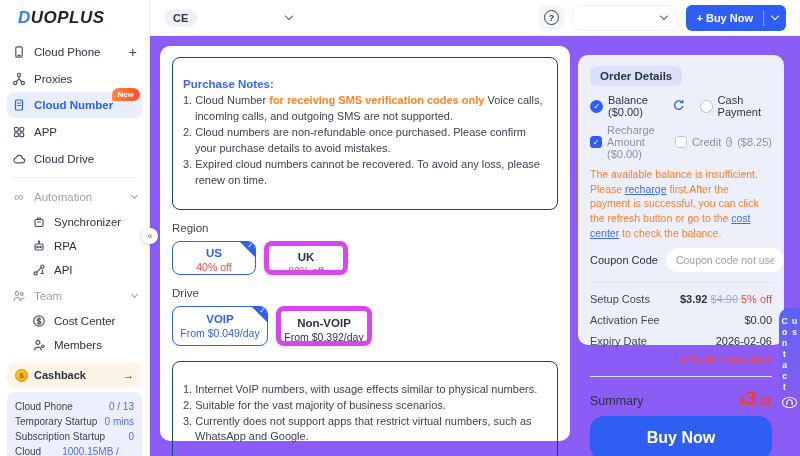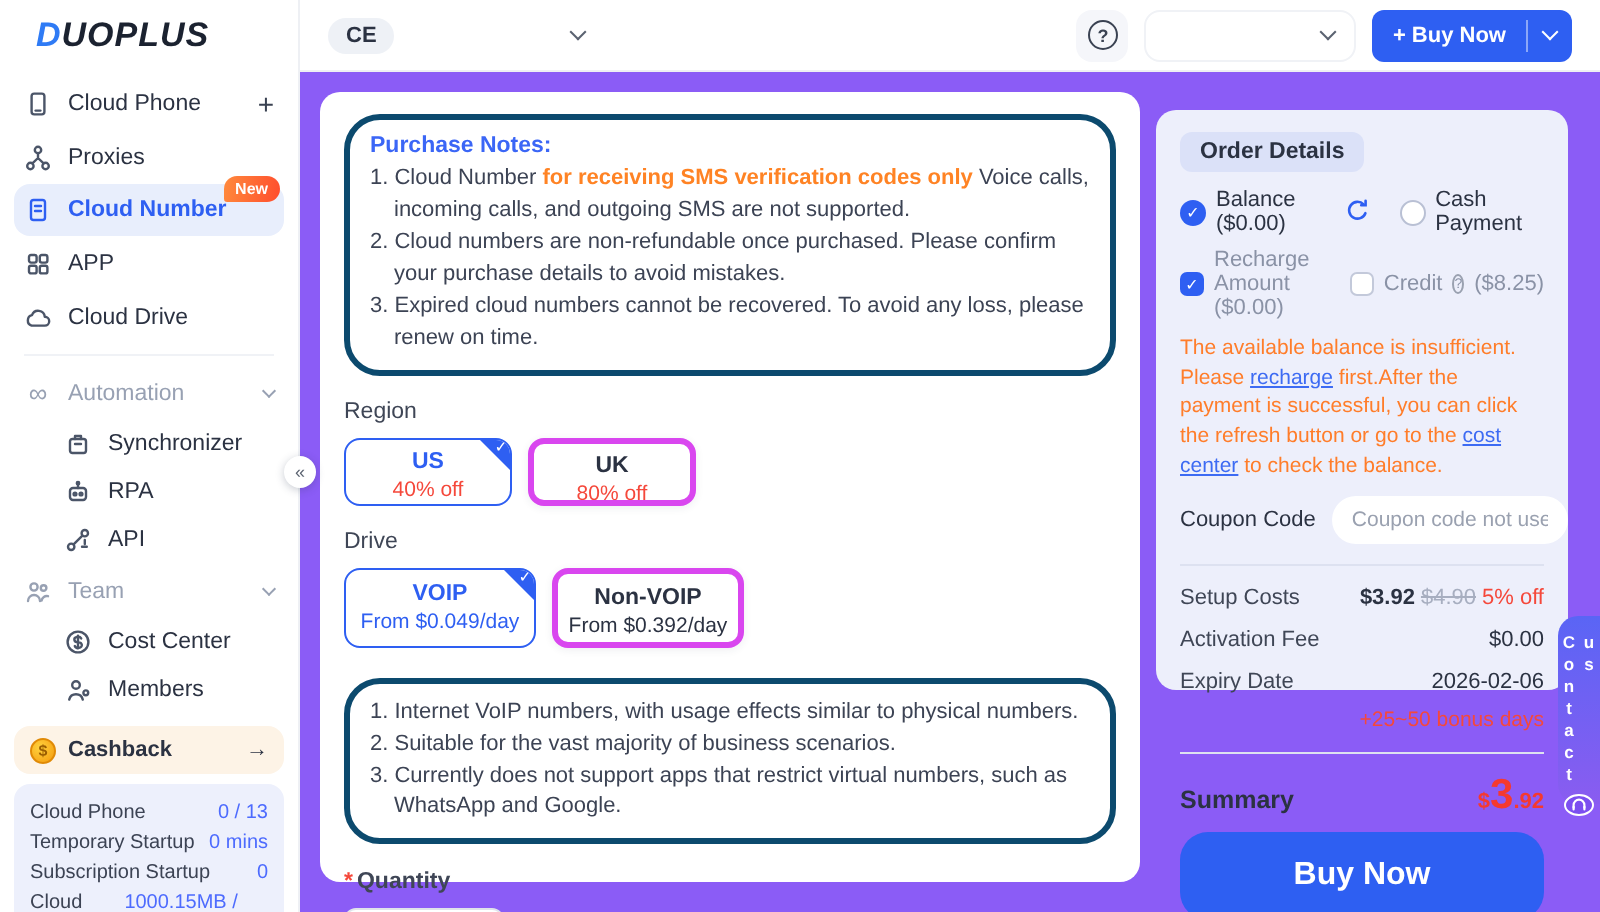--- a/index.html
+++ b/index.html
@@ -57,27 +57,27 @@
   .stats { margin:5px 7px 0; background:#edf0fc; border-radius:8px; padding:7px 8px; }
   .stat-row { display:flex; justify-content:space-between; font-size:10px; line-height:15px; }
   .stat-row .sl { color:#3c4354; }
   .stat-row .sv { color:#4d6bfe; }
   .collapse-btn { position:absolute; left:142px; top:228px; width:16px; height:16px; border-radius:50%; background:#fff;
                   box-shadow:0 1px 4px rgba(40,50,80,.25); z-index:4; display:flex; align-items:center; justify-content:center;
                   font-size:9px; color:#5a6270; cursor:pointer; }
 
   
   .main-card { position:absolute; left:160px; top:46px; width:410px; height:395px; background:#fff; border-radius:10px; padding:11px 12px; z-index:1; }
-  .notes-box { border:3px solid #0c4a6e; border-radius:18px; padding:7px 10px; }
+  .notes-box { border:1px solid #0c4a6e; border-radius:8px; padding:20px 10px; }
   .notes-title { color:#3b66f6; font-weight:bold; font-size:11.5px; margin-bottom:3px; }
   .note-li { font-size:11px; color:#3c4354; line-height:1.45; margin-left:12px; text-indent:-12px; }
   .hl-orange { color:#ff8324; font-weight:bold; }
   .sec-label { font-size:11.5px; color:#3f4656; margin:12px 0 7px; }
   .opt-row { display:flex; gap:8px; }
-  .opt-card { background:#fff; border:3px solid #d946ef; box-shadow:0 1px 4px rgba(40,50,80,.08); border-radius:8px;
+  .opt-card { background:#fff; border:5px solid #d946ef; box-shadow:0 1px 4px rgba(40,50,80,.08); border-radius:8px;
               text-align:center; padding:4px 0; cursor:pointer; position:relative; overflow:hidden; }
   .opt-card.sm { width:84px; height:34px; }
   .opt-card.lg { width:96px; height:40px; padding-top:5px; }
   .opt-card.selected { border:1px solid #2e5ff2; box-shadow:none; }
   .opt-card.selected::before { content:""; position:absolute; top:0; right:0; border-top:15px solid #2e5ff2; border-left:15px solid transparent; }
   .corner-check { position:absolute; top:-1px; right:1px; color:#fff; font-size:8px; z-index:2; }
   .opt-name { font-size:11.5px; font-weight:bold; color:#2b3242; line-height:1.3; }
   .opt-sub { font-size:10.5px; line-height:1.3; color:#2b3242; }
   .selected .opt-name, .selected .opt-sub.blue { color:#2e5ff2; }
   .opt-sub.red { color:#f5483b; }
@@ -108,21 +108,21 @@
   .coupon-input::placeholder { color:#9aa1b0; }
   .o-div { height:1px; background:#dde1f0; margin:10px 0; }
   .o-row { display:flex; justify-content:space-between; align-items:baseline; font-size:11px; margin-bottom:9px; }
   .o-row .ol { color:#3f4656; }
   .o-row .ov { color:#2b3242; }
   .price-now { font-weight:bold; color:#2b3242; }
   .price-old { color:#a7aec0; text-decoration:line-through; margin:0 3px; }
   .price-off { color:#f5483b; }
   .bonus { text-align:right; font-size:10.5px; color:#f5483b; margin-top:-2px; }
   .sum-row { display:flex; justify-content:space-between; align-items:baseline; margin-top:2px; }
-  .sum-label { font-size:12.5px; font-weight:bold; color:#2b3242; }
+  .sum-label { font-size:12.5px; font-weight:normal; color:#2b3242; }
   .sum-price { color:#f5392f; font-weight:bold; display:flex; align-items:baseline; }
   .sum-cur { font-size:11px; } .sum-int { font-size:21px; line-height:1; } .sum-dec { font-size:11px; }
   .buy-btn { margin-top:8px; width:182px; height:44px; background:#2e5ff2; border:none; border-radius:14px;
              color:#fff; font-size:16px; font-weight:bold; cursor:pointer; font-family:"Liberation Sans",sans-serif; }
 
   
   .contact-tab { position:absolute; right:0; top:308px; width:21px; height:94px;
                  background:linear-gradient(180deg,#5a65f5,#8a5cf0); border-radius:10px 0 0 10px;
                  color:#fff; display:flex; flex-direction:column; align-items:center; padding-top:8px; cursor:pointer; z-index:5; }
   .contact-txt { writing-mode:vertical-lr; text-orientation:upright; font-size:8.5px; font-weight:bold; letter-spacing:1px; }

